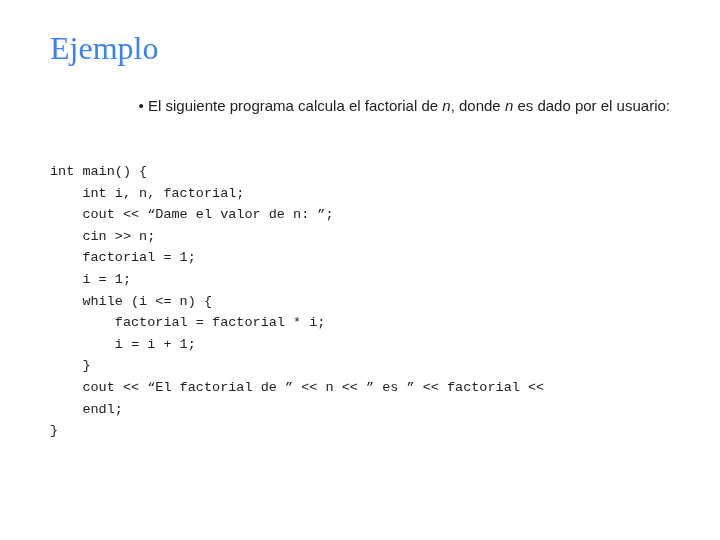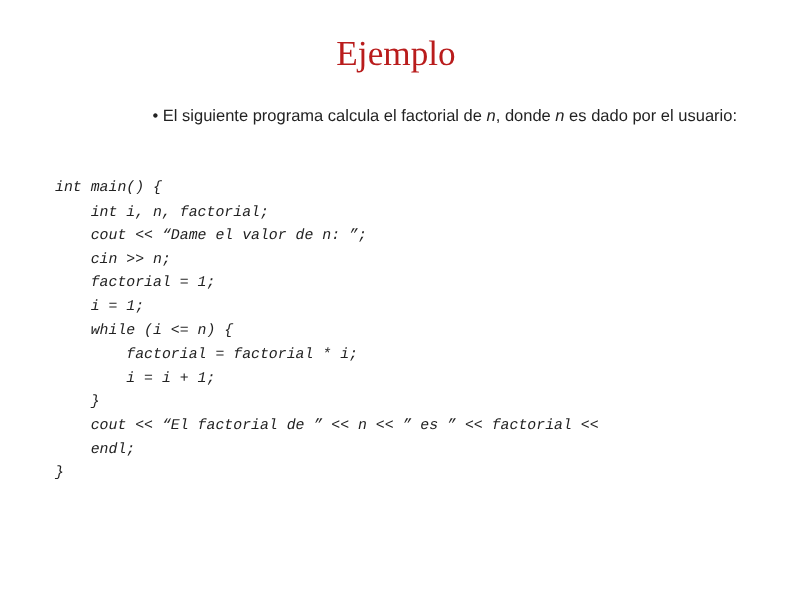--- a/index.html
+++ b/index.html
@@ -20,24 +20,24 @@
       width: 720px;
       height: 540px;
       padding: 30px 50px;
       display: flex;
       flex-direction: column;
       align-items: flex-start;
     }
 
     .title {
       width: 100%;
-      text-align: center;
+      text-align: left;
       font-size: 32px;
       font-weight: normal;
-      color: #b91c1c;
+      color: #3b82f6;
       margin-bottom: 28px;
       font-family: Georgia, serif;
     }
 
     .bullet-section {
       width: 100%;
       margin-bottom: 18px;
       text-align: right;
     }
 
@@ -52,21 +52,20 @@
       font-style: italic;
     }
 
     .code-block {
       font-family: 'Courier New', Courier, monospace;
       font-size: 13.5px;
       color: #222;
       line-height: 1.6;
       white-space: pre;
       margin-top: 4px;
-      font-style: italic;
     }
   </style>
 </head>
 <body>
 
 <div class="page">
 
   <h1 class="title">Ejemplo</h1>
 
   <div class="bullet-section">

